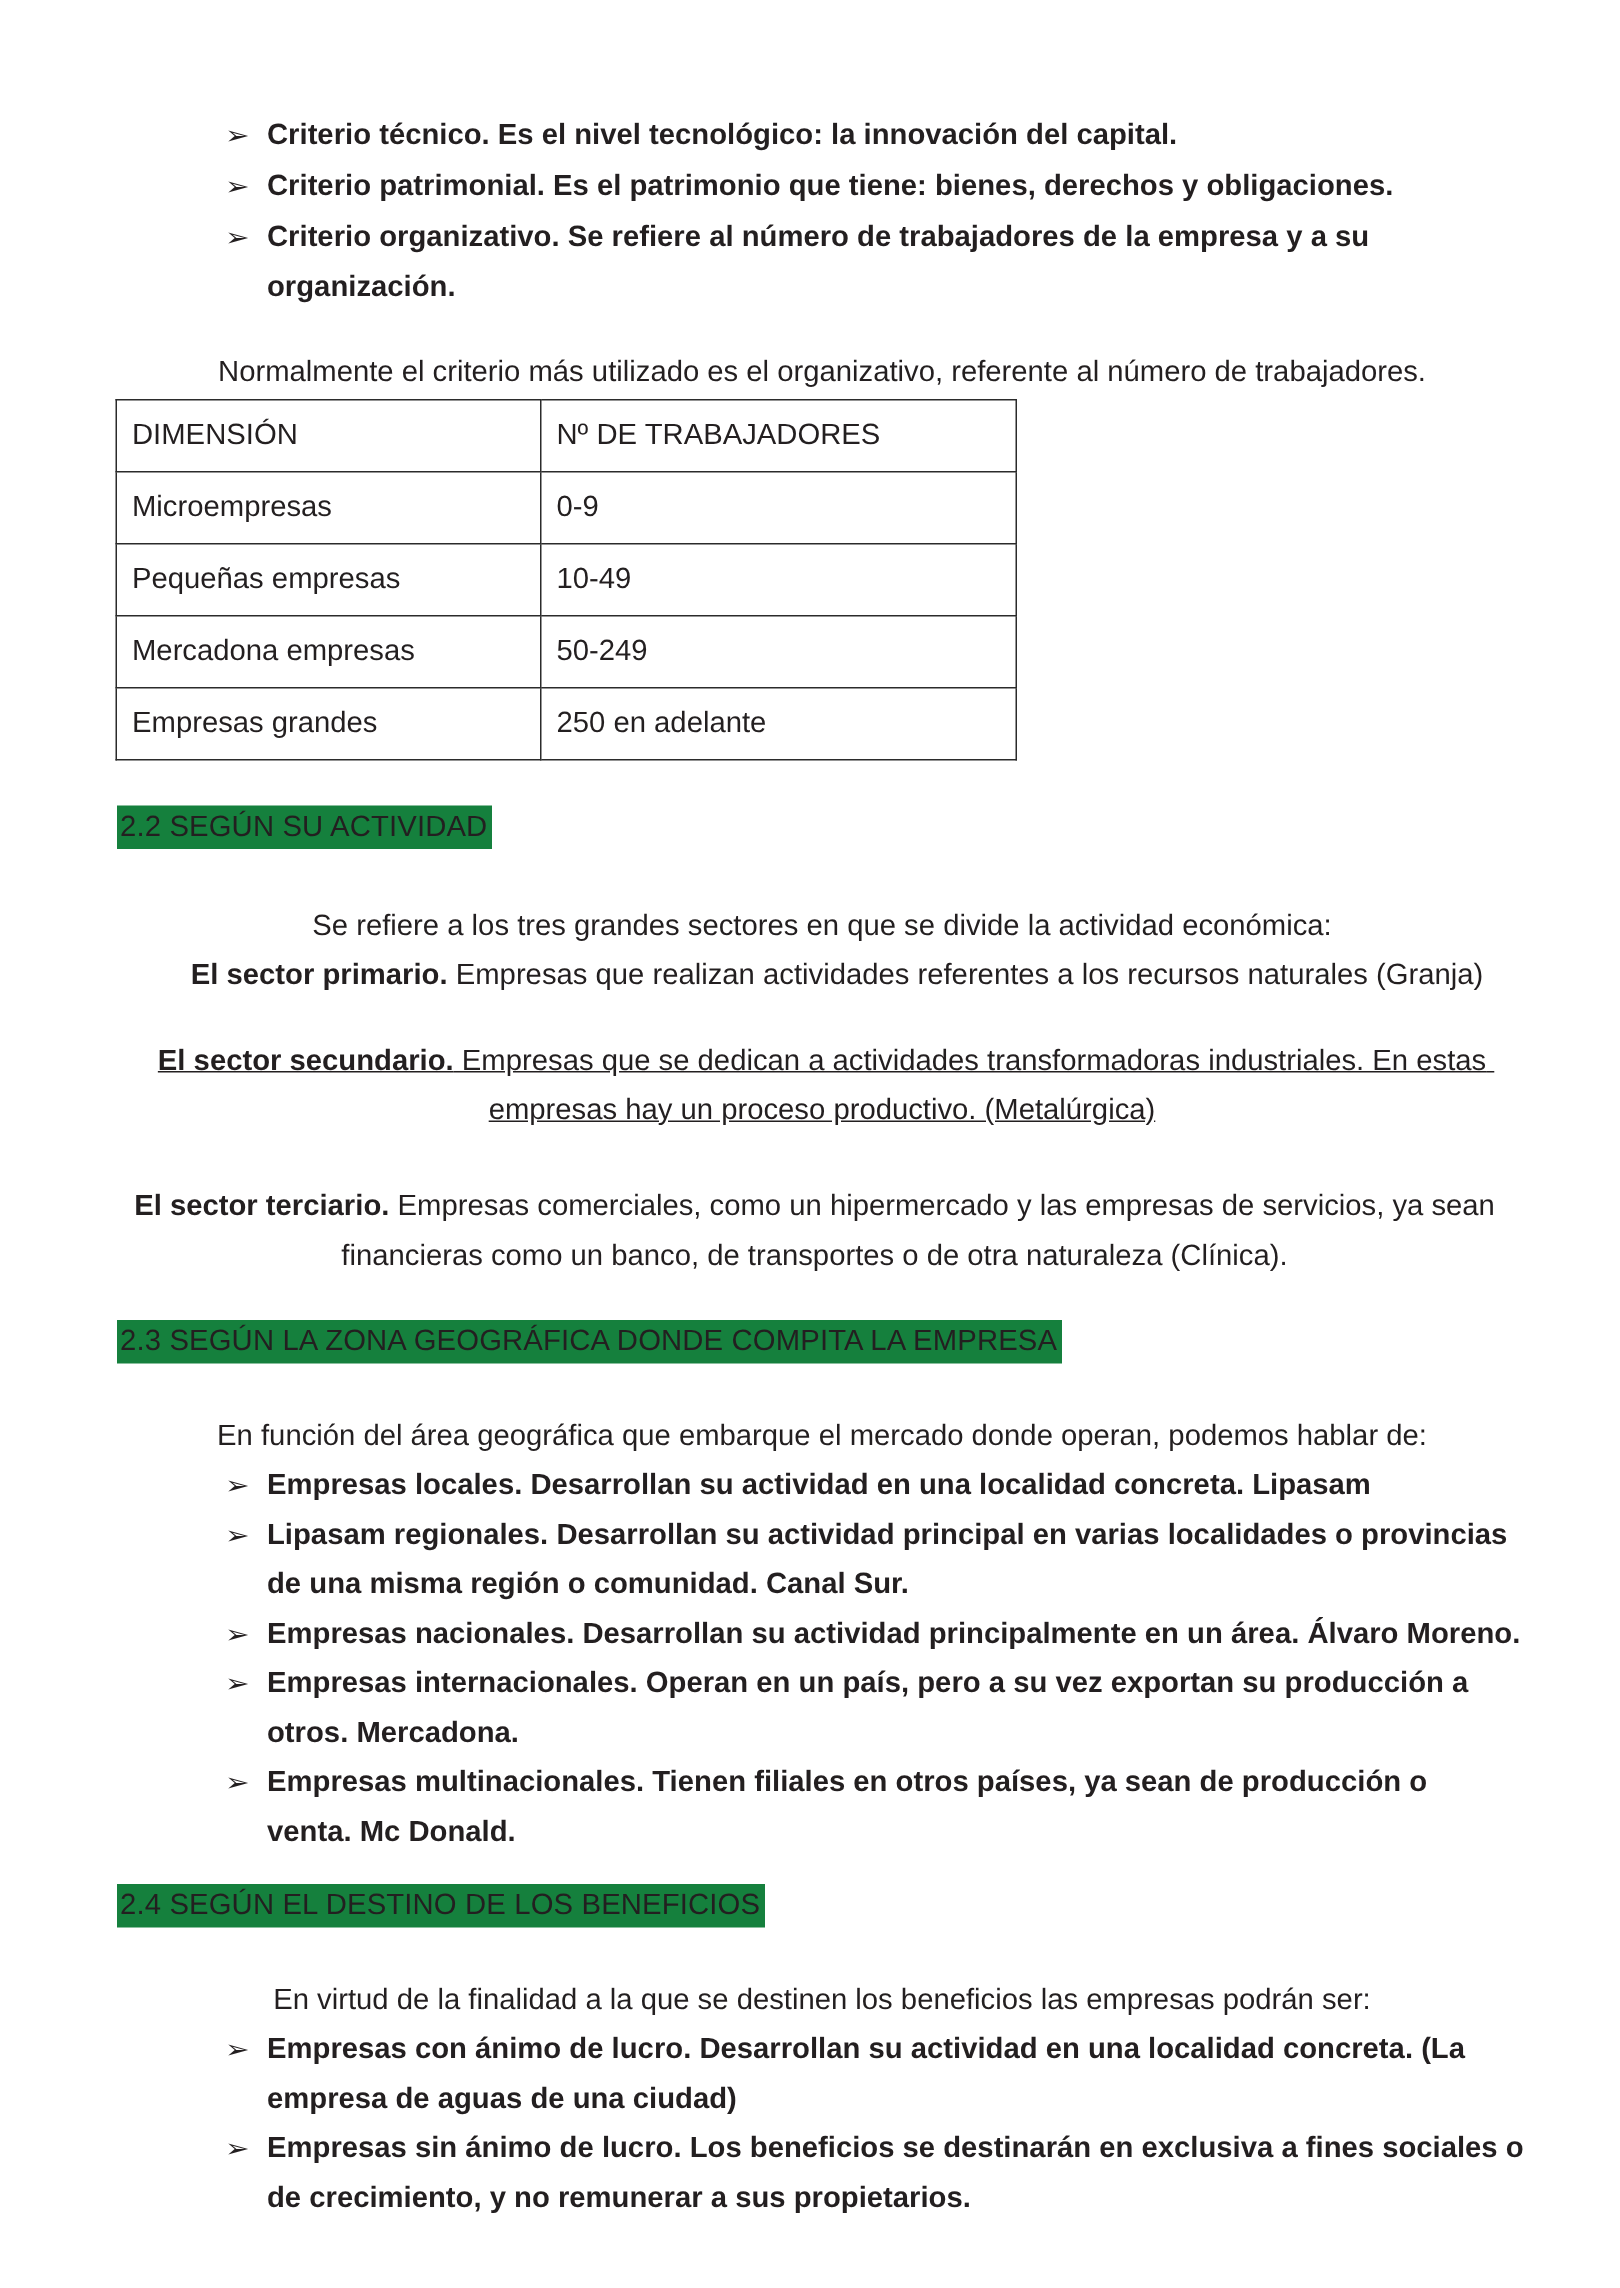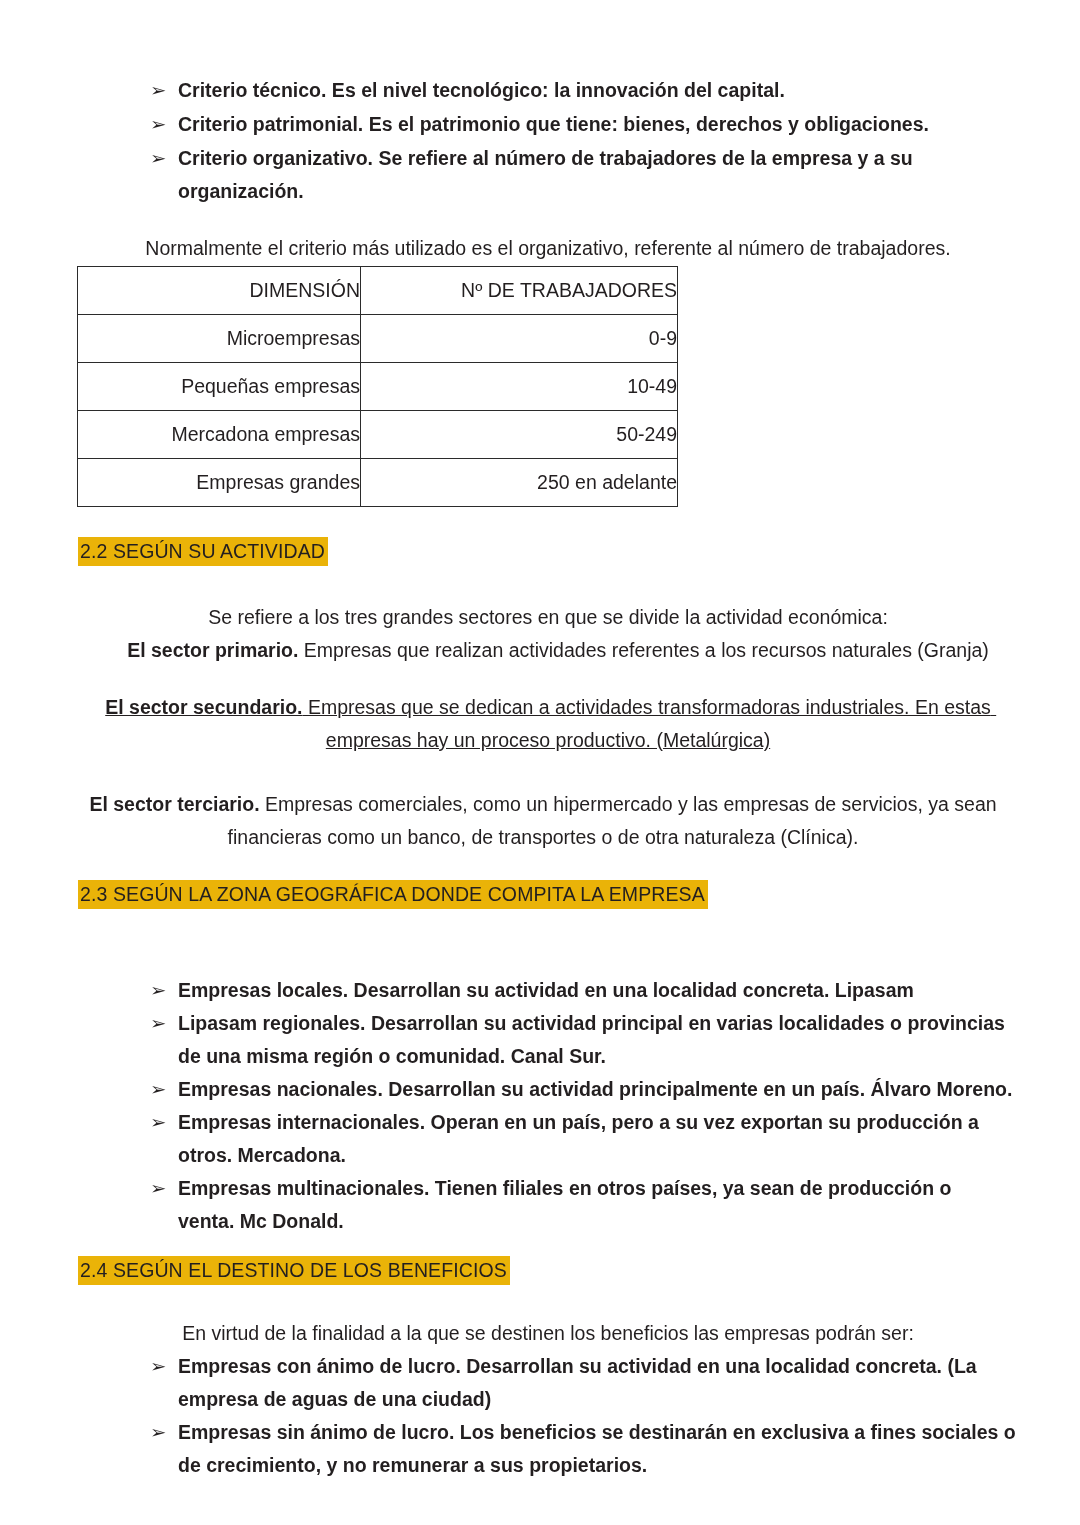--- a/index.html
+++ b/index.html
@@ -62,36 +62,36 @@
 
   
   .heading {
     position: absolute;
     font-size: 19.5px;
     line-height: 30px;
     letter-spacing: 0.1px;
     color: #231f20;
   }
   .heading .hl {
-    background: #eab308;
+    background: #15803d;
     padding: 3px 3px 4px 2px;
     box-decoration-break: clone;
     -webkit-box-decoration-break: clone;
   }
 
   
   .dim-table {
     position: absolute;
     border-collapse: collapse;
     table-layout: fixed;
     font-size: 19.5px;
   }
   .dim-table td, .dim-table th {
     border: 1.6px solid #2b2b2b;
-    text-align: right;
+    text-align: left;
     font-weight: normal;
     padding: 0 0 0 10px;
     height: 47px;
     vertical-align: middle;
     color: #231f20;
   }
   .col-a { width: 283px; }
   .col-b { width: 317px; }
 </style>
 </head>
@@ -154,34 +154,35 @@
   <div class="para" style="left:78px; top:634px; width:960px;"><b>El sector primario.</b><span> Empresas que realizan actividades referentes a los recursos naturales (Granja)</span></div>
 
   <div class="para" style="left:78px; top:691px; width:940px;text-decoration:underline;"><b>El sector secundario.</b><span> Empresas que se dedican a actividades transformadoras industriales. En estas empresas hay un proceso productivo. (Metalúrgica)</span></div>
 
   <div class="para" style="left:78px; top:788px; width:930px;"><b>El sector terciario.</b><span> Empresas comerciales, como un hipermercado y las empresas de servicios, ya sean financieras como un banco, de transportes o de otra naturaleza (Clínica).</span></div>
 
   <div class="heading" style="left:78px; top:879px;">
     <span class="hl">2.3 SEGÚN LA ZONA GEOGRÁFICA DONDE COMPITA LA EMPRESA</span>
   </div>
 
+  <div class="para" style="left:78px; top:941px; width:940px;">En función del área geográfica que embarque el mercado donde operan, podemos hablar de:</div>
 
   <div class="bullet-row" style="left:150px; top:974px; width:870px;">
     <span class="bullet-mark">➢</span>
     <span class="bullet-text"><b>Empresas locales.</b><span> Desarrollan su actividad en una localidad concreta. Lipasam</span></span>
   </div>
 
   <div class="bullet-row" style="left:150px; top:1007px; width:870px;">
     <span class="bullet-mark">➢</span>
     <span class="bullet-text"><b>Lipasam regionales.</b><span> Desarrollan su actividad principal en varias localidades o provincias de una misma región o comunidad. Canal Sur.</span></span>
   </div>
 
   <div class="bullet-row" style="left:150px; top:1073px; width:880px;">
     <span class="bullet-mark">➢</span>
-    <span class="bullet-text"><b>Empresas nacionales.</b><span> Desarrollan su actividad principalmente en un país. Álvaro Moreno.</span></span>
+    <span class="bullet-text"><b>Empresas nacionales.</b><span> Desarrollan su actividad principalmente en un área. Álvaro Moreno.</span></span>
   </div>
 
   <div class="bullet-row" style="left:150px; top:1106px; width:880px;">
     <span class="bullet-mark">➢</span>
     <span class="bullet-text"><b>Empresas internacionales.</b><span> Operan en un país, pero a su vez exportan su producción a otros. Mercadona.</span></span>
   </div>
 
   <div class="bullet-row" style="left:150px; top:1172px; width:860px;">
     <span class="bullet-mark">➢</span>
     <span class="bullet-text"><b>Empresas multinacionales.</b><span> Tienen filiales en otros países, ya sean de producción o venta. Mc Donald.</span></span>

